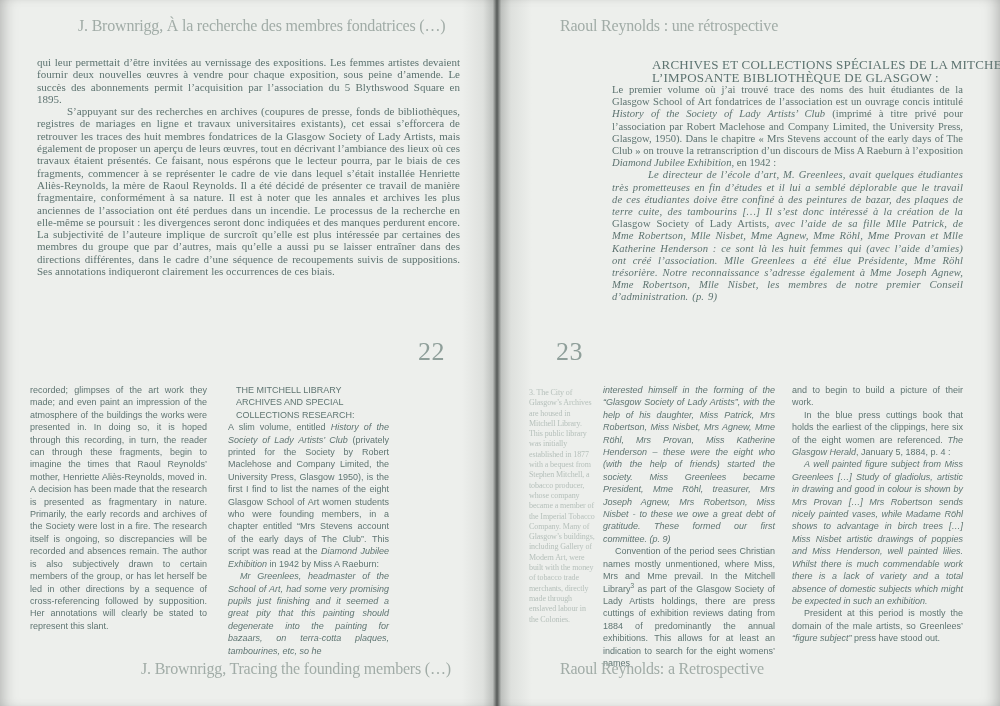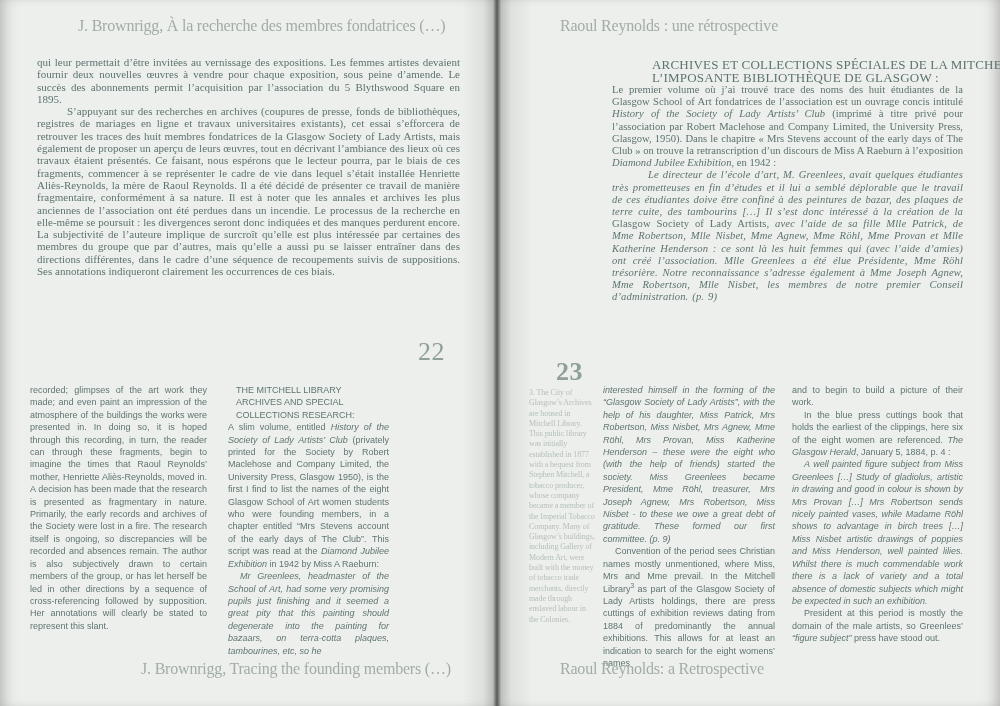--- a/index.html
+++ b/index.html
@@ -24,21 +24,21 @@
   .left-ftr{left:141px;}
   .right-ftr{left:560px;}
 
   .serif{font-size:11px;line-height:12.3px;color:#5d7370;text-align:justify;font-family:Liberation Serif, serif;}
   .serif p{margin:0;}
   .ind{text-indent:30px;}
   .intro{position:absolute;left:37px;top:56px;width:423px;}
 
   .pgnum{position:absolute;font-size:26px;color:#8f9f9a;letter-spacing:.5px;}
   .pg22{left:37px;width:408px;top:337px;text-align:right;}
-  .pg23{left:556px;top:357px;font-weight:bold;}
+  .pg23{left:556px;top:337px;}
 
   .sans{font-family:"Liberation Sans",sans-serif;font-size:9px;line-height:12.4px;color:#5f7572;text-align:justify;}
   .sans div{margin:0;}
   .col{position:absolute;top:384px;}
   .col1{left:30px;width:177px;}
   .col2{left:228px;width:161px;}
   .colA{left:603px;width:172px;}
   .colB{left:792px;width:171px;}
   .colhead{text-align:left;width:150px;padding-left:8px;}
   .it{font-style:italic;}

